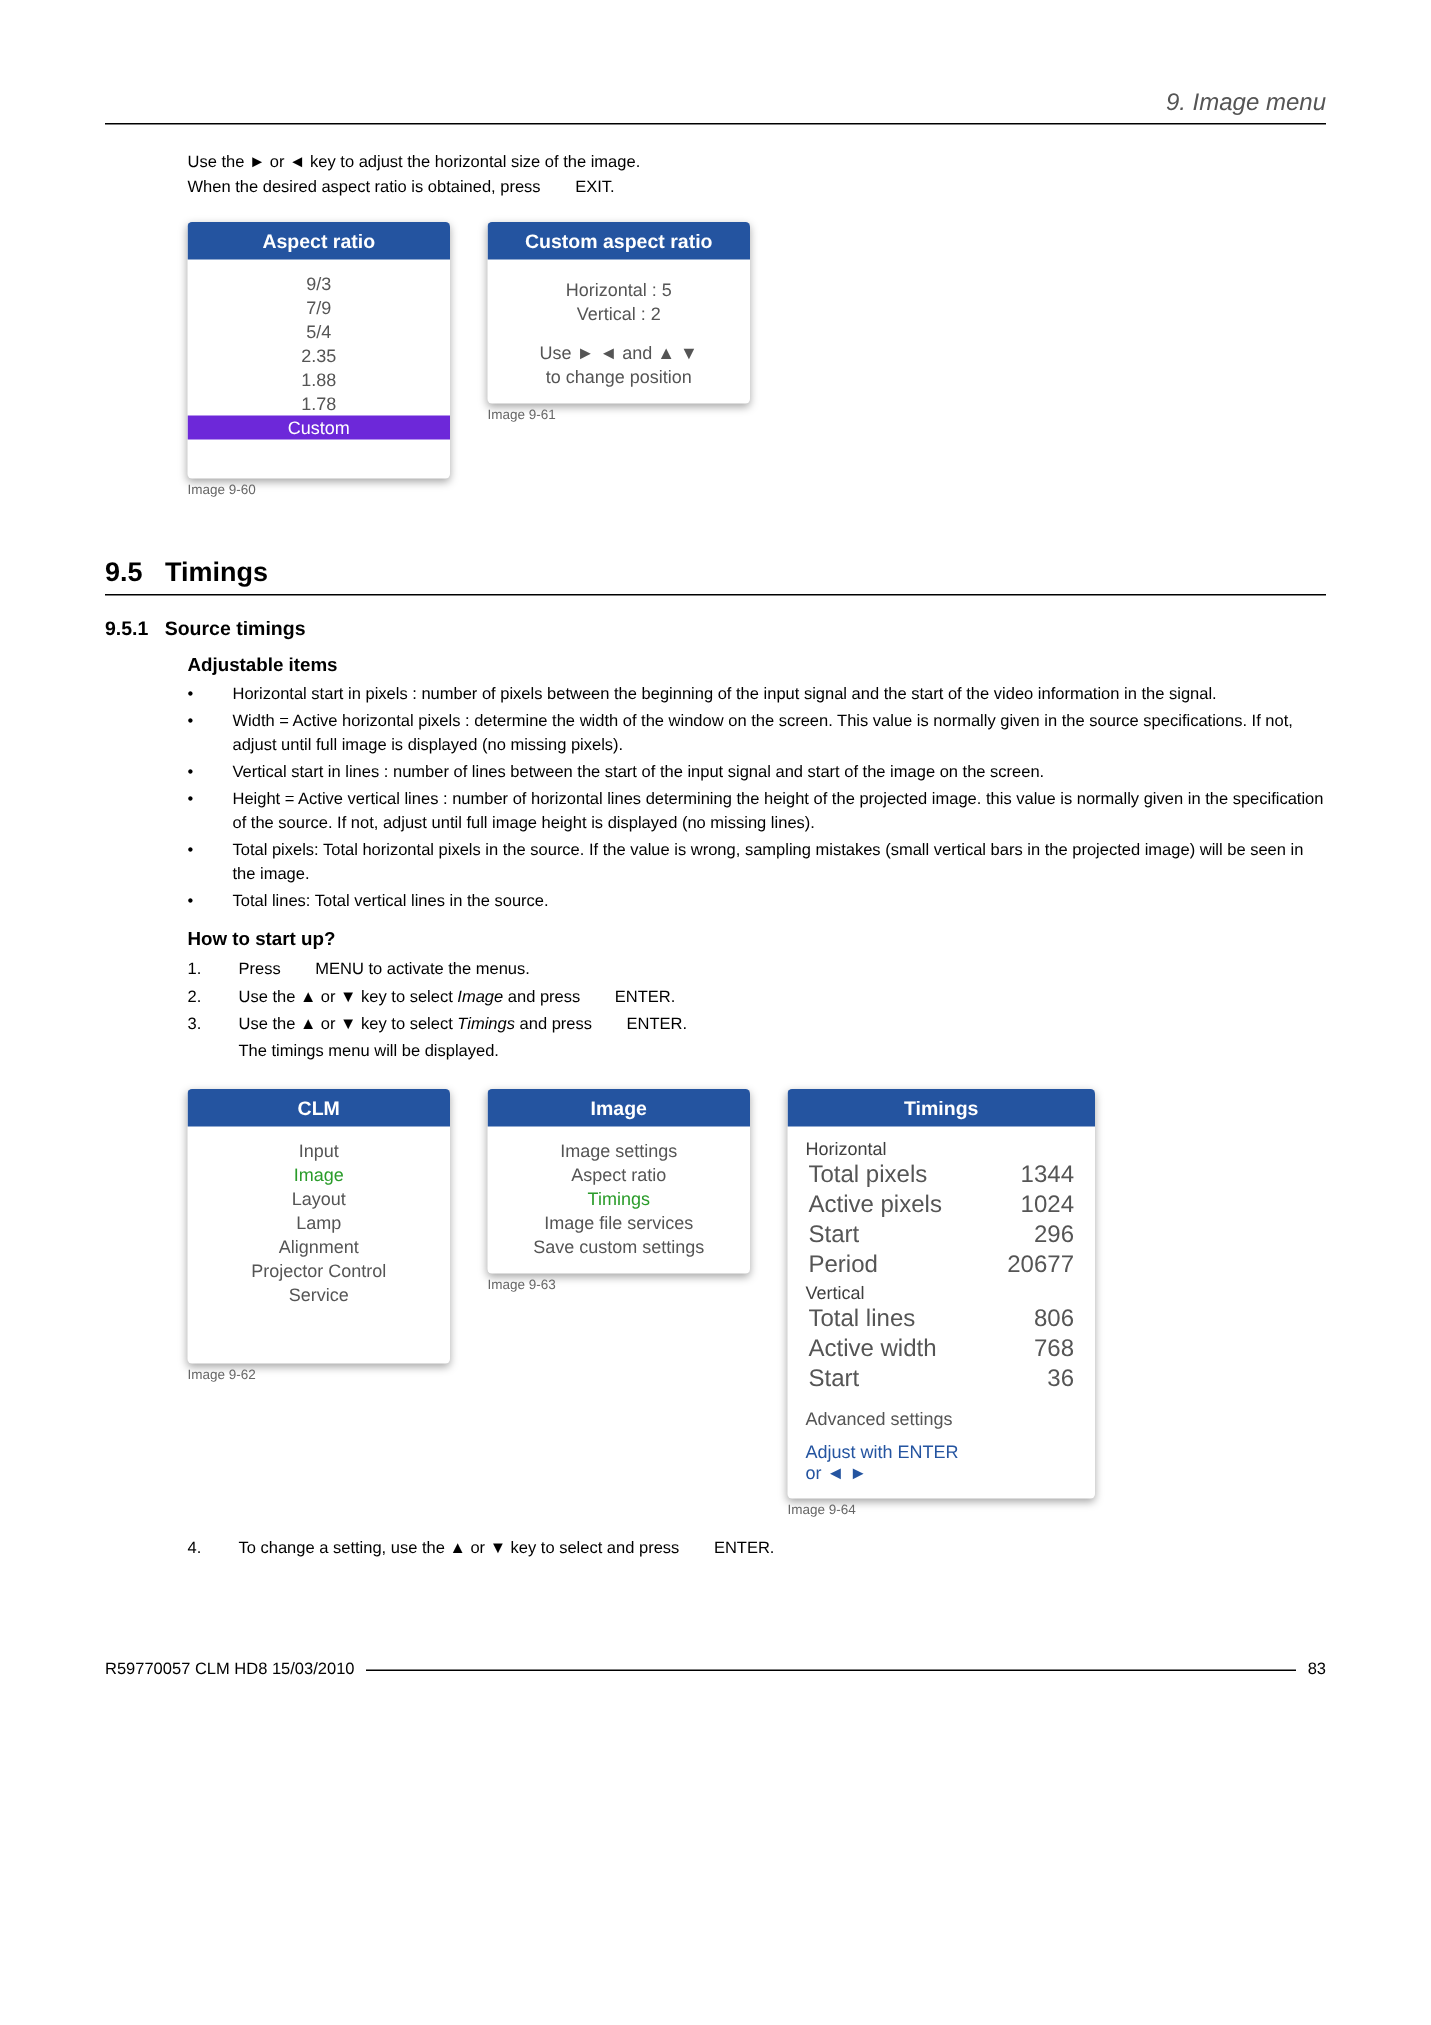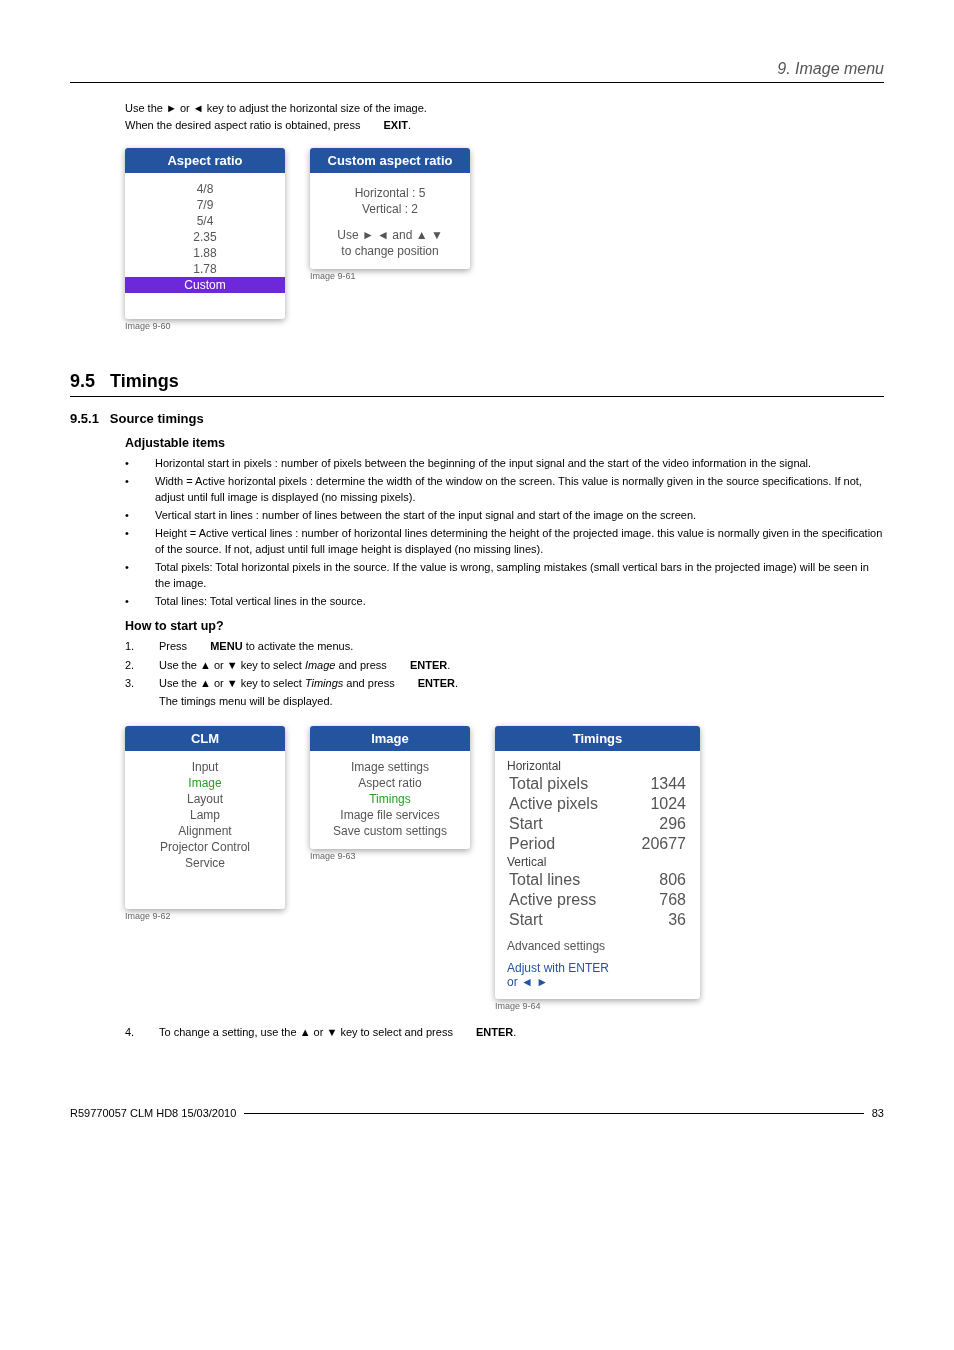--- a/index.html
+++ b/index.html
@@ -36,29 +36,29 @@
     margin: 4px 0 14px 0;
   }
   .indent {
     margin-left: 55px;
   }
   .para {
     font-size: 11px;
     line-height: 1.4;
     margin: 2px 0;
   }
-  .bold { font-weight: bold; padding-left: 20px; }
+  .bold { font-weight: normal; padding-left: 20px; }
   .italic { font-style: italic; }
   .row-boxes {
     display: flex;
     gap: 25px;
     margin-top: 10px;
   }
   .menu-box {
-    width: 160px;
+    width: 175px;
     background: #fff;
     box-shadow: 0 2px 6px rgba(0,0,0,0.35);
     border-radius: 3px;
     overflow: hidden;
   }
   .menu-box.wide { width: 205px; }
   .menu-title {
     background: #2454a0;
     color: #fff;
     text-align: center;
@@ -153,21 +153,21 @@
     <div class="para">Use the ► or ◄ key to adjust the horizontal size of the image.</div>
     <div class="para">
       <span>When the desired aspect ratio is obtained, press </span><span class="bold">EXIT</span><span>.</span>
     </div>
 
     <div class="row-boxes" style="margin-top:14px;">
       <div class="col">
         <div class="menu-box">
           <div class="menu-title">Aspect ratio</div>
           <div class="menu-body">
-            <div class="menu-item">4/8</div>
+            <div class="menu-item">9/3</div>
             <div class="menu-item">7/9</div>
             <div class="menu-item">5/4</div>
             <div class="menu-item">2.35</div>
             <div class="menu-item">1.88</div>
             <div class="menu-item">1.78</div>
             <div class="menu-item sel">Custom</div>
             <div style="height:16px;"></div>
           </div>
         </div>
         <div class="caption">Image 9-60</div>
@@ -303,21 +303,21 @@
             </tbody>
               </table>
             <div class="group-head">Vertical</div>
             <table class="timings-table">
               <tbody>
                   <tr>
                     <td>Total lines</td>
                     <td>806</td>
                   </tr>
               <tr>
-                    <td>Active press</td>
+                    <td>Active width</td>
                     <td>768</td>
                   </tr>
               <tr>
                     <td>Start</td>
                     <td>36</td>
                   </tr>
             </tbody>
               </table>
             <div style="height:8px;"></div>
             <div>Advanced settings</div>

